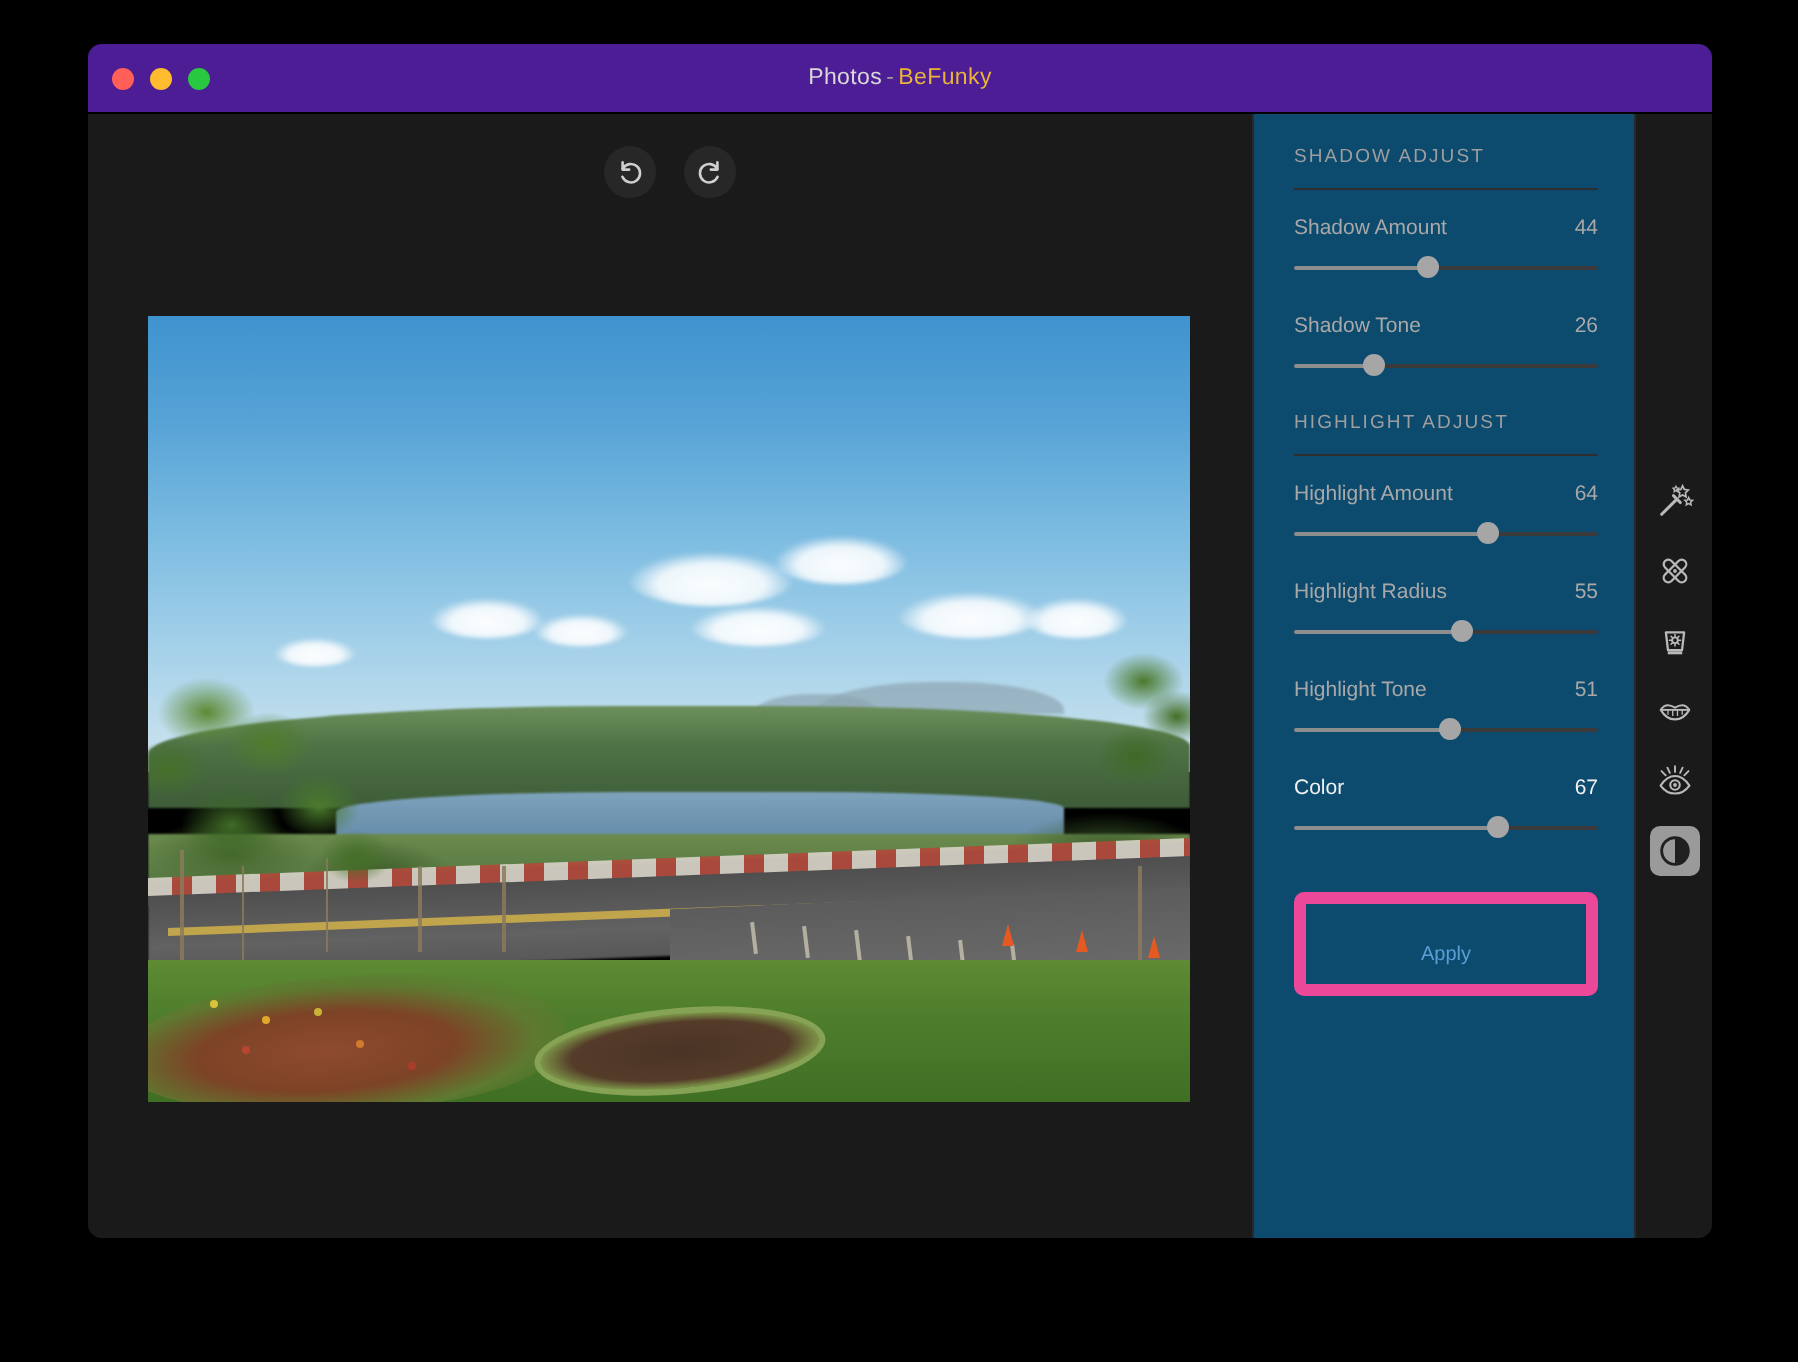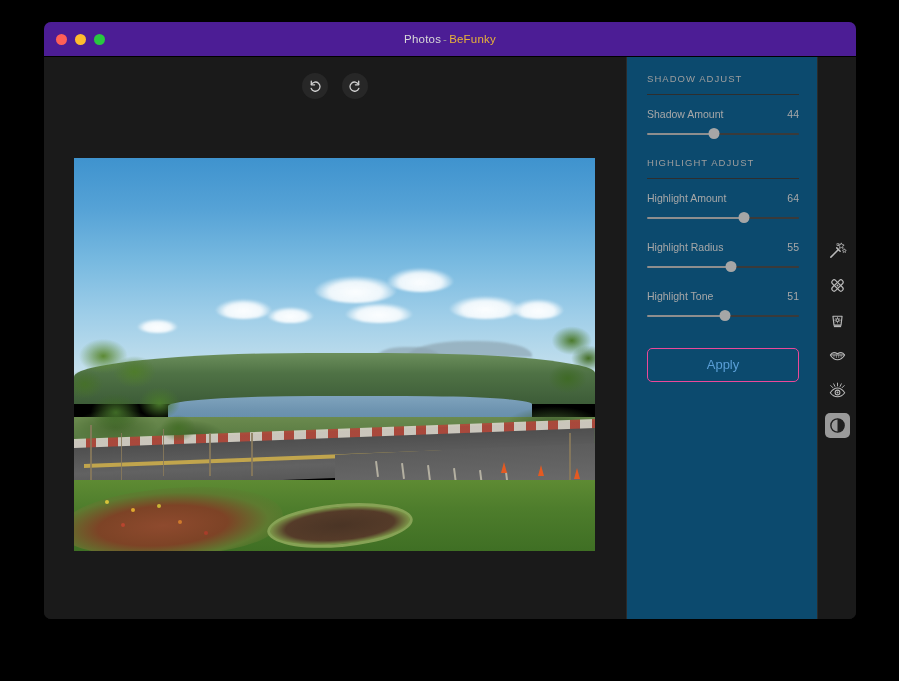--- a/index.html
+++ b/index.html
@@ -311,26 +311,26 @@
     width: 11px; height: 11px;
     border-radius: 50%;
     background: #a6a6a6;
     transform: translateX(-50%);
     cursor: pointer;
   }
 
   .apply-btn {
     width: 100%;
     margin-top: 9px;
-    padding: 8px 0 9px;
+    padding: 20px 0 9px;
     background: transparent;
-    border: 1px solid #ec4899;
+    border: 6px solid #ec4899;
     border-radius: 5px;
     color: #5a9ed6;
-    font-size: 13px;
+    font-size: 10px;
     font-family: inherit;
     cursor: pointer;
   }
 
   
   .rail {
     flex: 0 0 39px;
     background: #1a1a1a;
     border-left: 1px solid #2a2a2a;
     display: flex;
@@ -458,20 +458,31 @@
             <span class="ctl-value">44</span>
           </div>
           <div class="slider">
             <div class="track"></div>
             <div class="track-fill" style="width: 44%;"></div>
             <div class="thumb" style="left: 44%;"></div>
           </div>
         </div>
 
 
+        <div class="ctl">
+          <div class="ctl-head">
+            <span class="ctl-label">Shadow Tone</span>
+            <span class="ctl-value">26</span>
+          </div>
+          <div class="slider">
+            <div class="track"></div>
+            <div class="track-fill" style="width: 26%;"></div>
+            <div class="thumb" style="left: 26%;"></div>
+          </div>
+        </div>
       </div>
 
       <div>
         <div class="panel-section-title" style="margin-top:16px;">HIGHLIGHT ADJUST</div>
         <div class="divider"></div>
 
         <div class="ctl">
           <div class="ctl-head">
             <span class="ctl-label">Highlight Amount</span>
             <span class="ctl-value">64</span>
@@ -500,20 +511,31 @@
             <span class="ctl-label">Highlight Tone</span>
             <span class="ctl-value">51</span>
           </div>
           <div class="slider">
             <div class="track"></div>
             <div class="track-fill" style="width: 51%;"></div>
             <div class="thumb" style="left: 51%;"></div>
           </div>
         </div>
 
+        <div class="ctl active">
+          <div class="ctl-head">
+            <span class="ctl-label">Color</span>
+            <span class="ctl-value">67</span>
+          </div>
+          <div class="slider">
+            <div class="track"></div>
+            <div class="track-fill" style="width: 67%;"></div>
+            <div class="thumb" style="left: 67%;"></div>
+          </div>
+        </div>
       </div>
 
       <button class="apply-btn">Apply</button>
     </div>
 
     <div class="rail">
 
       <div class="tool">
         <svg width="19" height="19" viewBox="0 0 20 20">
           <path d="M3 17 L11 9" stroke="#b9b9b9" stroke-width="1.6" stroke-linecap="round" fill="none"></path>

